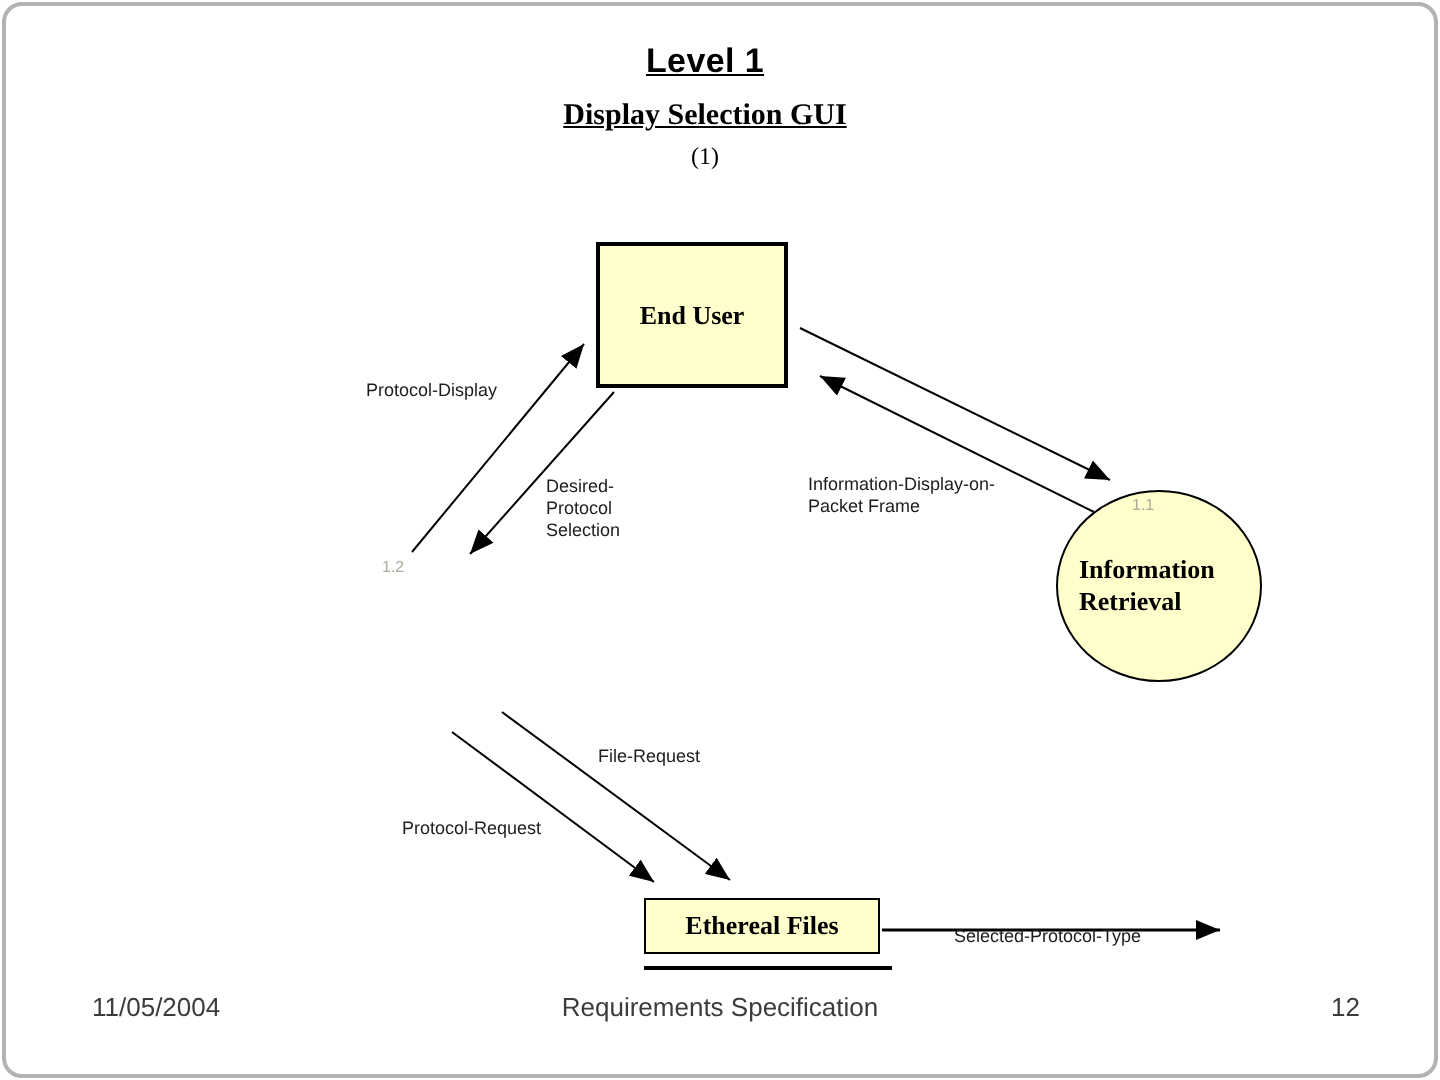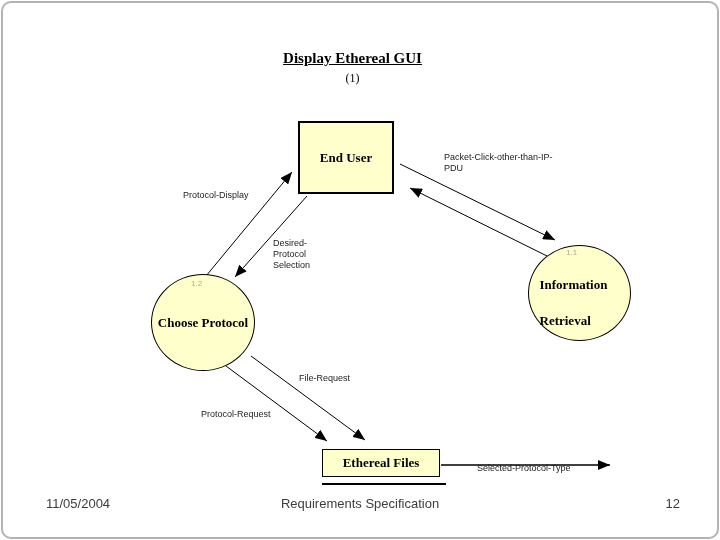--- a/index.html
+++ b/index.html
@@ -20,21 +20,21 @@
     position:absolute; background:#ffffcc; border:1px solid #000;
     display:flex; align-items:center; justify-content:center;
     font-family:"Liberation Serif", serif; font-weight:bold; font-size:13px; color:#000;
     box-sizing:border-box; text-align:center;
   }
   .end-user   { left:298px; top:121px; width:96px; height:73px; border-width:2px; }
   .circle     { border-radius:50%; }
   .choose     { left:151px; top:274px; width:104px; height:97px; }
   .inforet    { left:528px; top:245px; width:103px; height:96px; }
   .inforet .inner { width:80px; text-align:left; line-height:16px; }
-  .inforet .inner span { display:block;margin-top:20px; }
+  .inforet .inner span { display:block; }
   .store      { left:322px; top:449px; width:118px; height:28px; border-width:1.5px; }
   .store-underline { position:absolute; left:322px; top:483px; width:124px; height:0; border-top:2px solid #000; }
 
   .node-id { position:absolute; font-size:8px; color:#ababa0; }
   .id-choose { left:191px; top:279px; }
   .id-inforet { left:566px; top:248px; }
 
   .flabel { position:absolute; font-size:9px; color:#1c1c1c; line-height:11px; white-space:nowrap; }
   .flabel span { display:block; }
   .f-protocol-display { left:183px; top:190px; }
@@ -51,21 +51,22 @@
   .footer-page { right:40px; }
 
   svg.wires { position:absolute; left:0; top:0; }
 </style>
 </head>
 <body>
 
 <div class="slide">
   <div class="frame"></div>
 
-  <div class="centered subtitle">Display Ethereal GUI</div>
+  <div class="centered title">Level 1</div>
+  <div class="centered subtitle">Display Selection GUI</div>
   <div class="centered fignum">(1)</div>
 
   <svg class="wires" width="720" height="540" viewBox="0 0 720 540">
     <defs>
       <marker id="ah" markerWidth="13" markerHeight="10" refX="12" refY="5" orient="auto" markerUnits="userSpaceOnUse">
         <path d="M0,0 L12,5 L0,10 z" fill="#000"></path>
       </marker>
     </defs>
     <line x1="206" y1="276" x2="292" y2="172" stroke="#000" stroke-width="1" marker-end="url(#ah)"></line>
     <line x1="307" y1="196" x2="235" y2="277" stroke="#000" stroke-width="1" marker-end="url(#ah)"></line>
@@ -73,23 +74,20 @@
     <line x1="547" y1="256" x2="410" y2="188" stroke="#000" stroke-width="1" marker-end="url(#ah)"></line>
     <line x1="251" y1="356" x2="365" y2="440" stroke="#000" stroke-width="1" marker-end="url(#ah)"></line>
     <line x1="226" y1="366" x2="327" y2="441" stroke="#000" stroke-width="1" marker-end="url(#ah)"></line>
     <line x1="441" y1="465" x2="610" y2="465" stroke="#000" stroke-width="1.5" marker-end="url(#ah)"></line>
   </svg>
 
   <div class="node end-user">
     <span>End User</span>
   </div>
 
-  <div class="node circle choose">
-    <span>Choose Protocol</span>
-  </div>
   <div class="node-id id-choose">1.2</div>
 
   <div class="node circle inforet">
     <div class="inner">
       <span>Information</span>
       <span>Retrieval</span>
     </div>
   </div>
   <div class="node-id id-inforet">1.1</div>
 
@@ -99,23 +97,23 @@
   <div class="store-underline"></div>
 
   <div class="flabel f-protocol-display">
     <span>Protocol-Display</span>
   </div>
   <div class="flabel f-desired">
     <span>Desired-</span>
     <span>Protocol</span>
     <span>Selection</span>
   </div>
-  <div class="flabel f-packet-click">
-    <span>Packet-Click-other-than-IP-</span>
-    <span>PDU</span>
+  <div class="flabel f-info-display">
+    <span>Information-Display-on-</span>
+    <span>Packet Frame</span>
   </div>
   <div class="flabel f-file-request">
     <span>File-Request</span>
   </div>
   <div class="flabel f-protocol-request">
     <span>Protocol-Request</span>
   </div>
   <div class="flabel f-selected-type">
     <span>Selected-Protocol-Type</span>
   </div>

